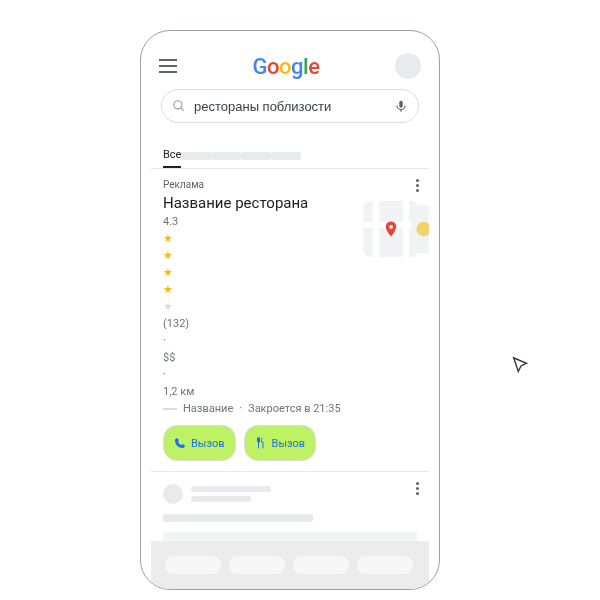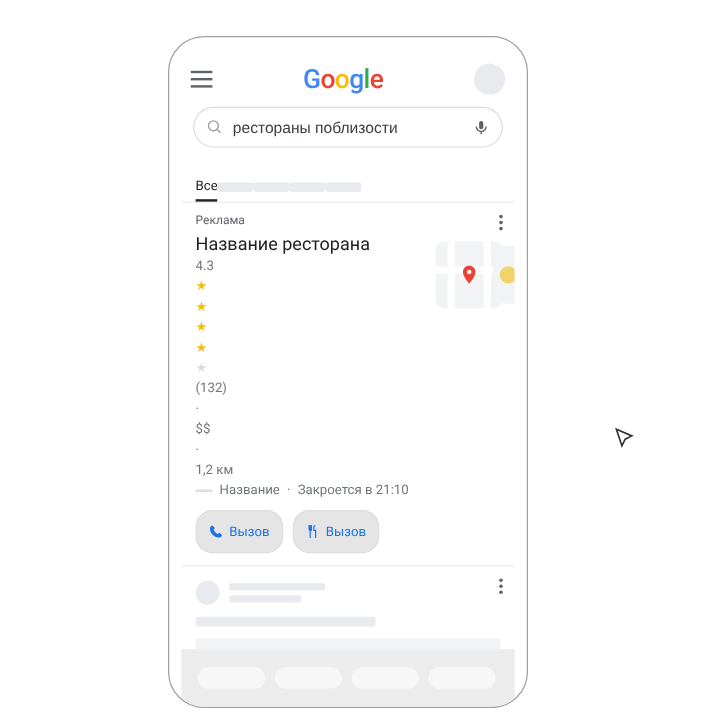--- a/index.html
+++ b/index.html
@@ -86,21 +86,21 @@
   .star { color:#fbbc04; font-size:11px; }
   .star-empty { color:#dadce0; font-size:11px; }
   .meta-row2 { font-size:11px; color:#70757a; margin-top:4px; display:flex; gap:6px; align-items:center;}
   .dash { width:14px; height:2px; background:#dadce0; }
   .pills { display:flex; gap:8px; margin-top:10px; }
   .pill {
     border:1px solid #dadce0; border-radius:14px;
     height:24px; padding:17px 10px;
     display:flex; align-items:center; gap:5px;
     font-size:11px; color:#1a73e8; cursor:pointer;
-    background:#e5e5e5;
+    background:#bef264;
   }
   .pill svg { width:12px; height:12px; }
   .thumb {
     position:absolute; right:10px; top:32px;
     width:56px; height:56px; border-radius:8px; background:#f1f3f4;
     display:flex; align-items:center; justify-content:center;
   }
   .thumb2 {
     position:absolute; right:0px; top:36px;
     width:18px; height:48px; border-radius:8px 0 0 8px; background:#f1f3f4;
@@ -188,21 +188,21 @@
         <span>·</span>
         <span>$$</span>
         <span>·</span>
         <span>1,2 км</span>
       </div>
 
       <div class="meta-row2">
         <span class="dash"></span>
         <span>Название</span>
         <span>·</span>
-        <span>Закроется в 21:10</span>
+        <span>Закроется в 21:35</span>
       </div>
 
       <div class="thumb map-roads">
         <div class="rd3"></div>
         <svg class="pin" width="18" height="18" viewBox="0 0 24 24" fill="#EA4335">
             <path d="M12 2C8 2 5 5 5 9c0 5 7 13 7 13s7-8 7-13c0-4-3-7-7-7z"></path>
             <circle cx="12" cy="9" r="2.5" fill="#fff"></circle>
           </svg>
       </div>
       <div class="thumb2">

